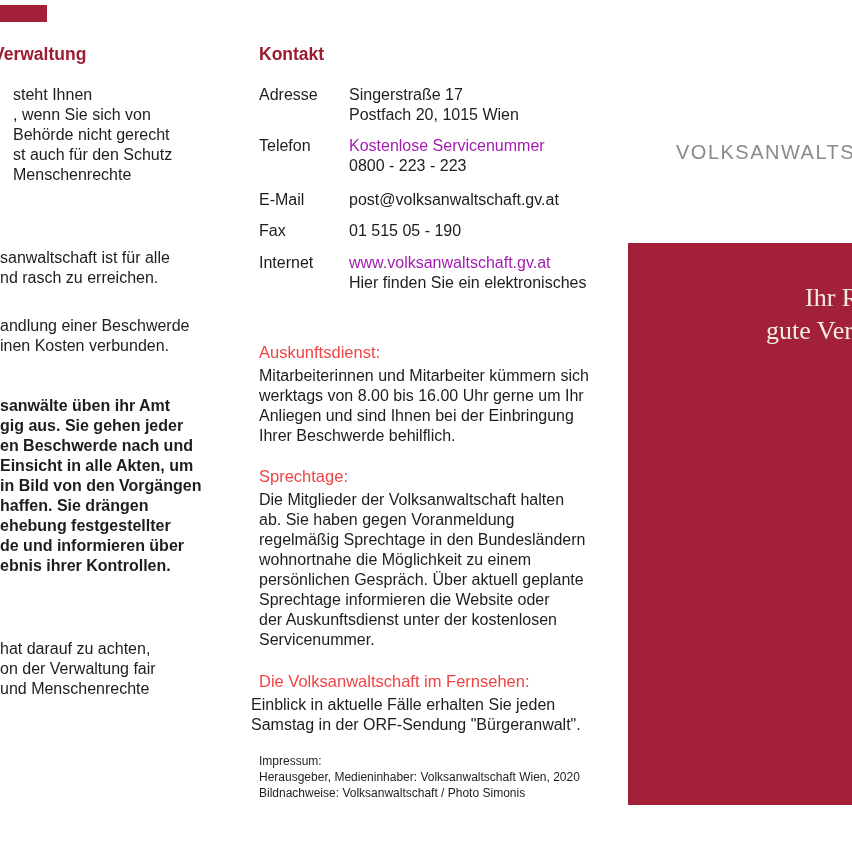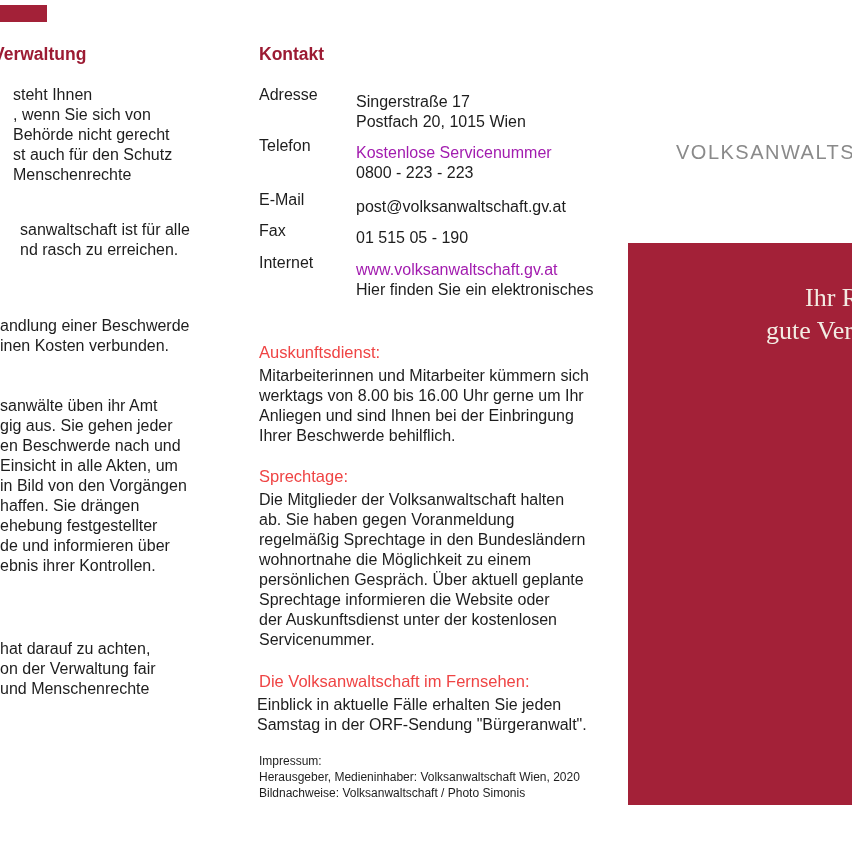--- a/index.html
+++ b/index.html
@@ -9,21 +9,21 @@
     font-family:"Liberation Sans",sans-serif;
   }
   .abs{position:absolute;}
   .line{font-size:16px;line-height:20px;white-space:pre;}
   .red-head{color:#9c1b33;font-weight:bold;font-size:17.5px;line-height:21px;white-space:pre;}
   .sub-head{color:#ef4444;font-size:16.5px;line-height:20px;white-space:pre;}
   .red-text{color:#a21caf;}
   .small-line{font-size:12px;line-height:16px;white-space:pre;}
   .c-row{position:absolute;left:259px;width:340px;}
   .c-label{position:absolute;left:0;top:0;font-size:16px;line-height:20px;}
-  .c-val{position:absolute;left:97px;top:0;margin-top:7px;}
+  .c-val{position:absolute;left:90px;top:0;}
   .corner-mark{left:0;top:5px;width:47px;height:17px;background:#a32138;}
   .logo{left:676px;top:141px;font-size:20px;letter-spacing:1.5px;color:#8a8a8a;white-space:nowrap;}
   .panel{left:628px;top:243px;width:224px;height:562px;background:#a32138;}
   .panel-title{
     position:absolute;left:138px;top:38px;
     font-family:"Liberation Serif",serif;font-size:26px;line-height:33px;
     color:#f3ece3;white-space:nowrap;
   }
   .panel-title .l1{display:block;padding-left:39px;white-space:nowrap;}
   .panel-title .l2{display:block;white-space:nowrap;}
@@ -34,29 +34,29 @@
 <div class="abs corner-mark"></div>
 
 <div class="abs red-head" style="left:-7px;top:44px;">Verwaltung</div>
 <div class="abs" style="left:0;top:85px;padding-left:13px;">
     <div class="line">steht Ihnen</div>
     <div class="line">, wenn Sie sich von</div>
     <div class="line">Behörde nicht gerecht</div>
     <div class="line">st auch für den Schutz</div>
     <div class="line">Menschenrechte</div>
   </div>
-<div class="abs" style="left:0;top:220px;padding-left:20px;">
+<div class="abs" style="left:0;top:248px;">
     <div class="line">sanwaltschaft ist für alle</div>
     <div class="line">nd rasch zu erreichen.</div>
   </div>
 <div class="abs" style="left:0;top:316px;">
     <div class="line">andlung einer Beschwerde</div>
     <div class="line">inen Kosten verbunden.</div>
   </div>
-<div class="abs" style="left:0;top:396px;">
+<div class="abs" style="left:0;top:396px;font-weight:bold;">
     <div class="line">sanwälte üben ihr Amt</div>
     <div class="line">gig aus. Sie gehen jeder</div>
     <div class="line">en Beschwerde nach und</div>
     <div class="line">Einsicht in alle Akten, um</div>
     <div class="line">in Bild von den Vorgängen</div>
     <div class="line">haffen. Sie drängen</div>
     <div class="line">ehebung festgestellter</div>
     <div class="line">de und informieren über</div>
     <div class="line">ebnis ihrer Kontrollen.</div>
   </div>
@@ -120,21 +120,21 @@
     <div class="line">ab. Sie haben gegen Voranmeldung</div>
     <div class="line">regelmäßig Sprechtage in den Bundesländern</div>
     <div class="line">wohnortnahe die Möglichkeit zu einem</div>
     <div class="line">persönlichen Gespräch. Über aktuell geplante</div>
     <div class="line">Sprechtage informieren die Website oder</div>
     <div class="line">der Auskunftsdienst unter der kostenlosen</div>
     <div class="line">Servicenummer.</div>
   </div>
 
 <div class="abs sub-head" style="left:259px;top:671px;">Die Volksanwaltschaft im Fernsehen:</div>
-<div class="abs" style="left:257px;top:695px;">
+<div class="abs" style="left:251px;top:695px;">
     <div class="line">Einblick in aktuelle Fälle erhalten Sie jeden</div>
     <div class="line">Samstag in der ORF-Sendung "Bürgeranwalt".</div>
   </div>
 
 <div class="abs" style="left:259px;top:753px;">
     <div class="small-line">Impressum:</div>
     <div class="small-line">Herausgeber, Medieninhaber: Volksanwaltschaft Wien, 2020</div>
     <div class="small-line">Bildnachweise: Volksanwaltschaft / Photo Simonis</div>
   </div>
 

